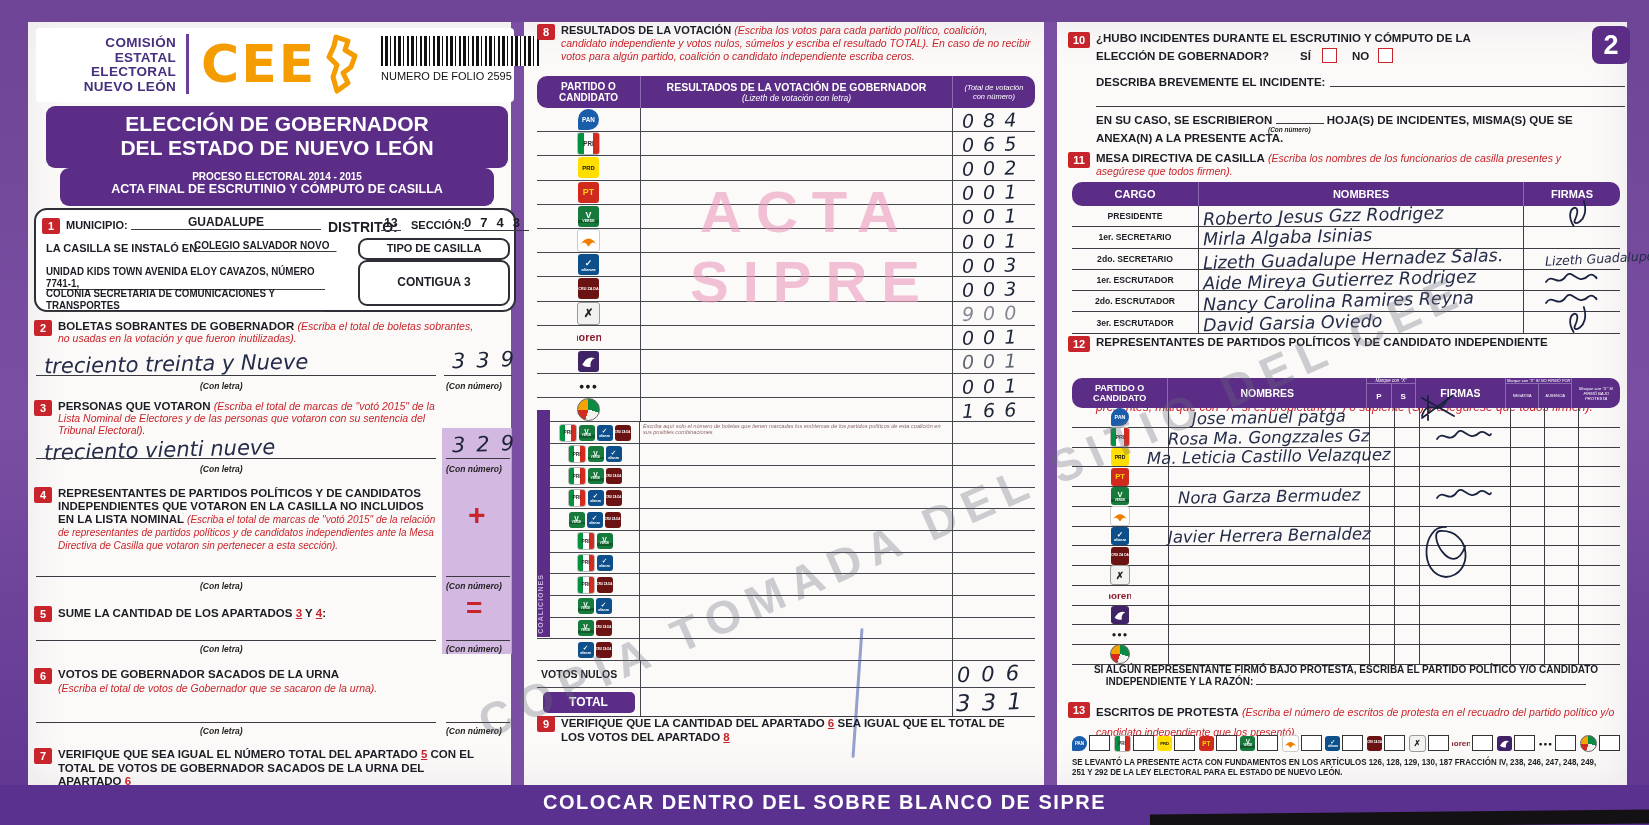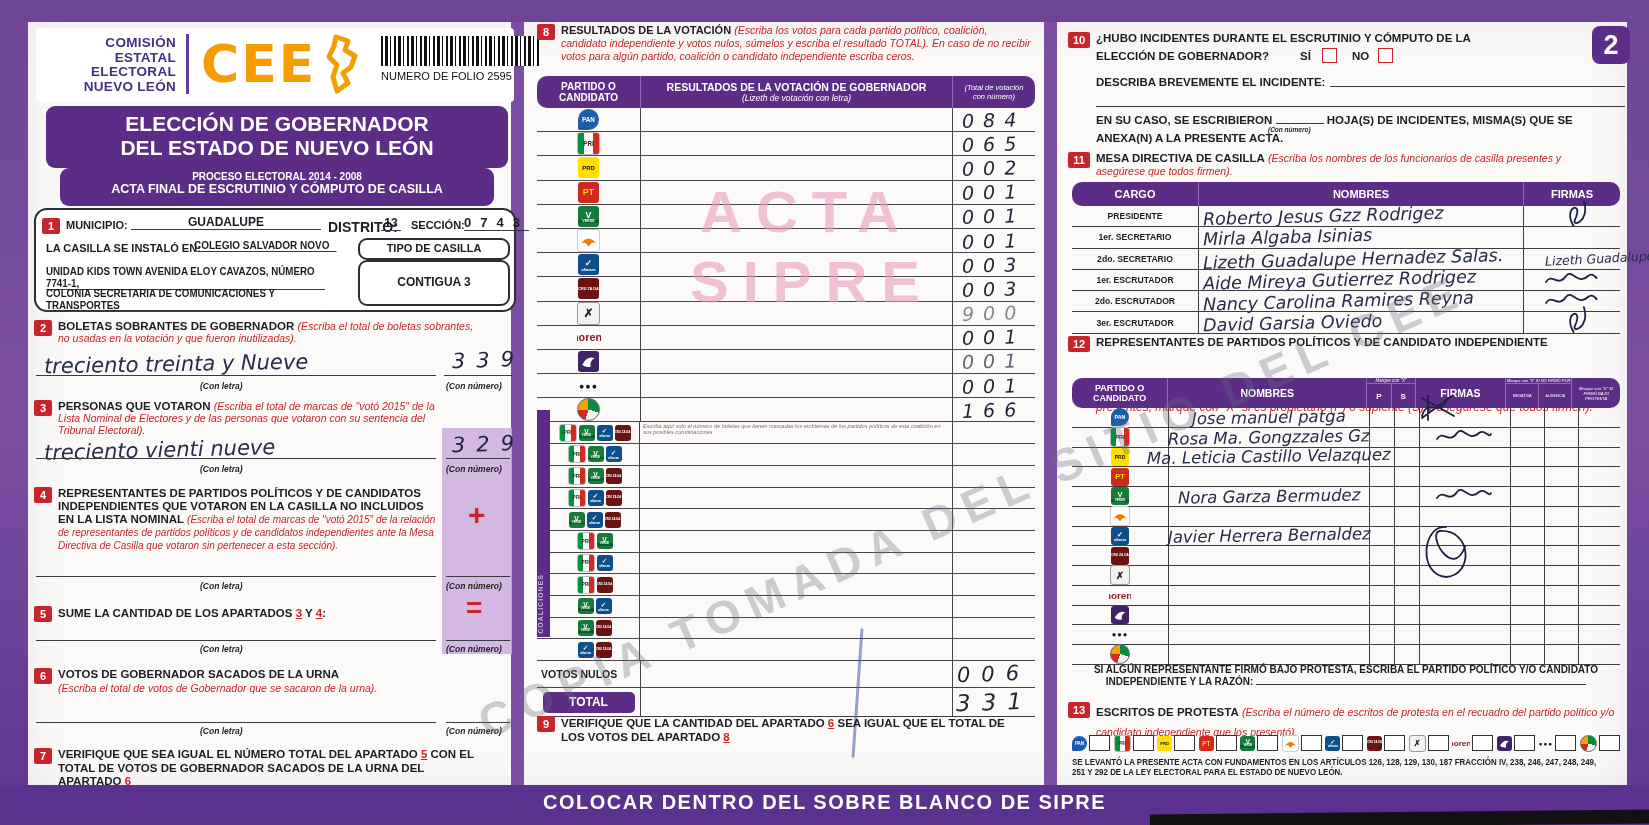--- a/index.html
+++ b/index.html
@@ -83,21 +83,21 @@
     </div>
     <div class="abs barcode" style="left:345px;top:8px;width:158px;height:30px;"></div>
     <div class="abs" style="left:345px;top:42px;font-size:11px;color:#111;">NUMERO DE FOLIO 2595</div>
   </div>
 
   <div class="abs purbox" style="left:46px;top:106px;width:462px;height:56px;padding-top:6px;">
     <div class="b" style="font-size:21px;">ELECCIÓN DE GOBERNADOR</div>
     <div class="b" style="font-size:21px;">DEL ESTADO DE NUEVO LEÓN</div>
   </div>
   <div class="abs purbox" style="left:60px;top:168px;width:434px;height:35px;padding-top:3px;">
-    <div class="b" style="font-size:10px;">PROCESO ELECTORAL  2014 - 2008</div>
+    <div class="b" style="font-size:10px;">PROCESO ELECTORAL  2014 - 2015</div>
     <div class="b" style="font-size:12.5px;">ACTA FINAL DE ESCRUTINIO Y CÓMPUTO DE CASILLA</div>
   </div>
 
   <div class="abs roundbox" style="left:34px;top:208px;width:478px;height:100px;background:#fff;">
     <div class="redsq" style="left:6px;top:8px;">1</div>
     <span class="abs b" style="left:30px;top:9px;font-size:11px;">MUNICIPIO:</span>
     <span class="abs b uline" style="left:95px;top:5px;width:190px;text-align:center;font-size:12px;">GUADALUPE</span>
     <span class="abs b" style="left:292px;top:9px;font-size:14px;">DISTRITO:</span>
     <span class="abs b uline" style="left:345px;top:6px;font-size:12px;width:20px;text-align:center;">13</span>
     <span class="abs b" style="left:375px;top:9px;font-size:11px;">SECCIÓN:</span>

